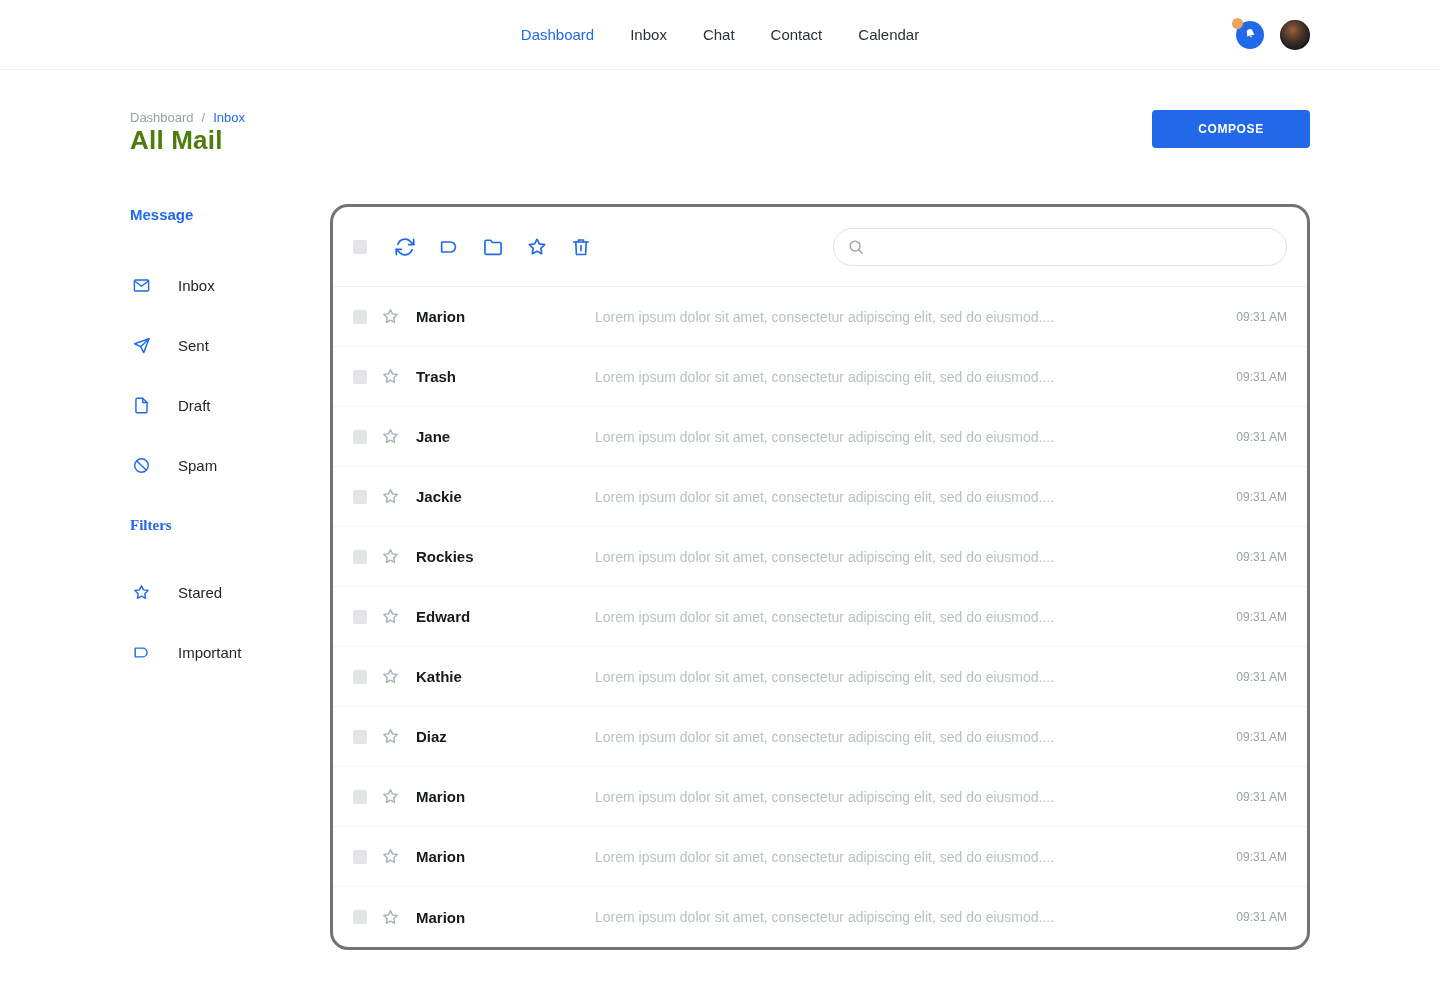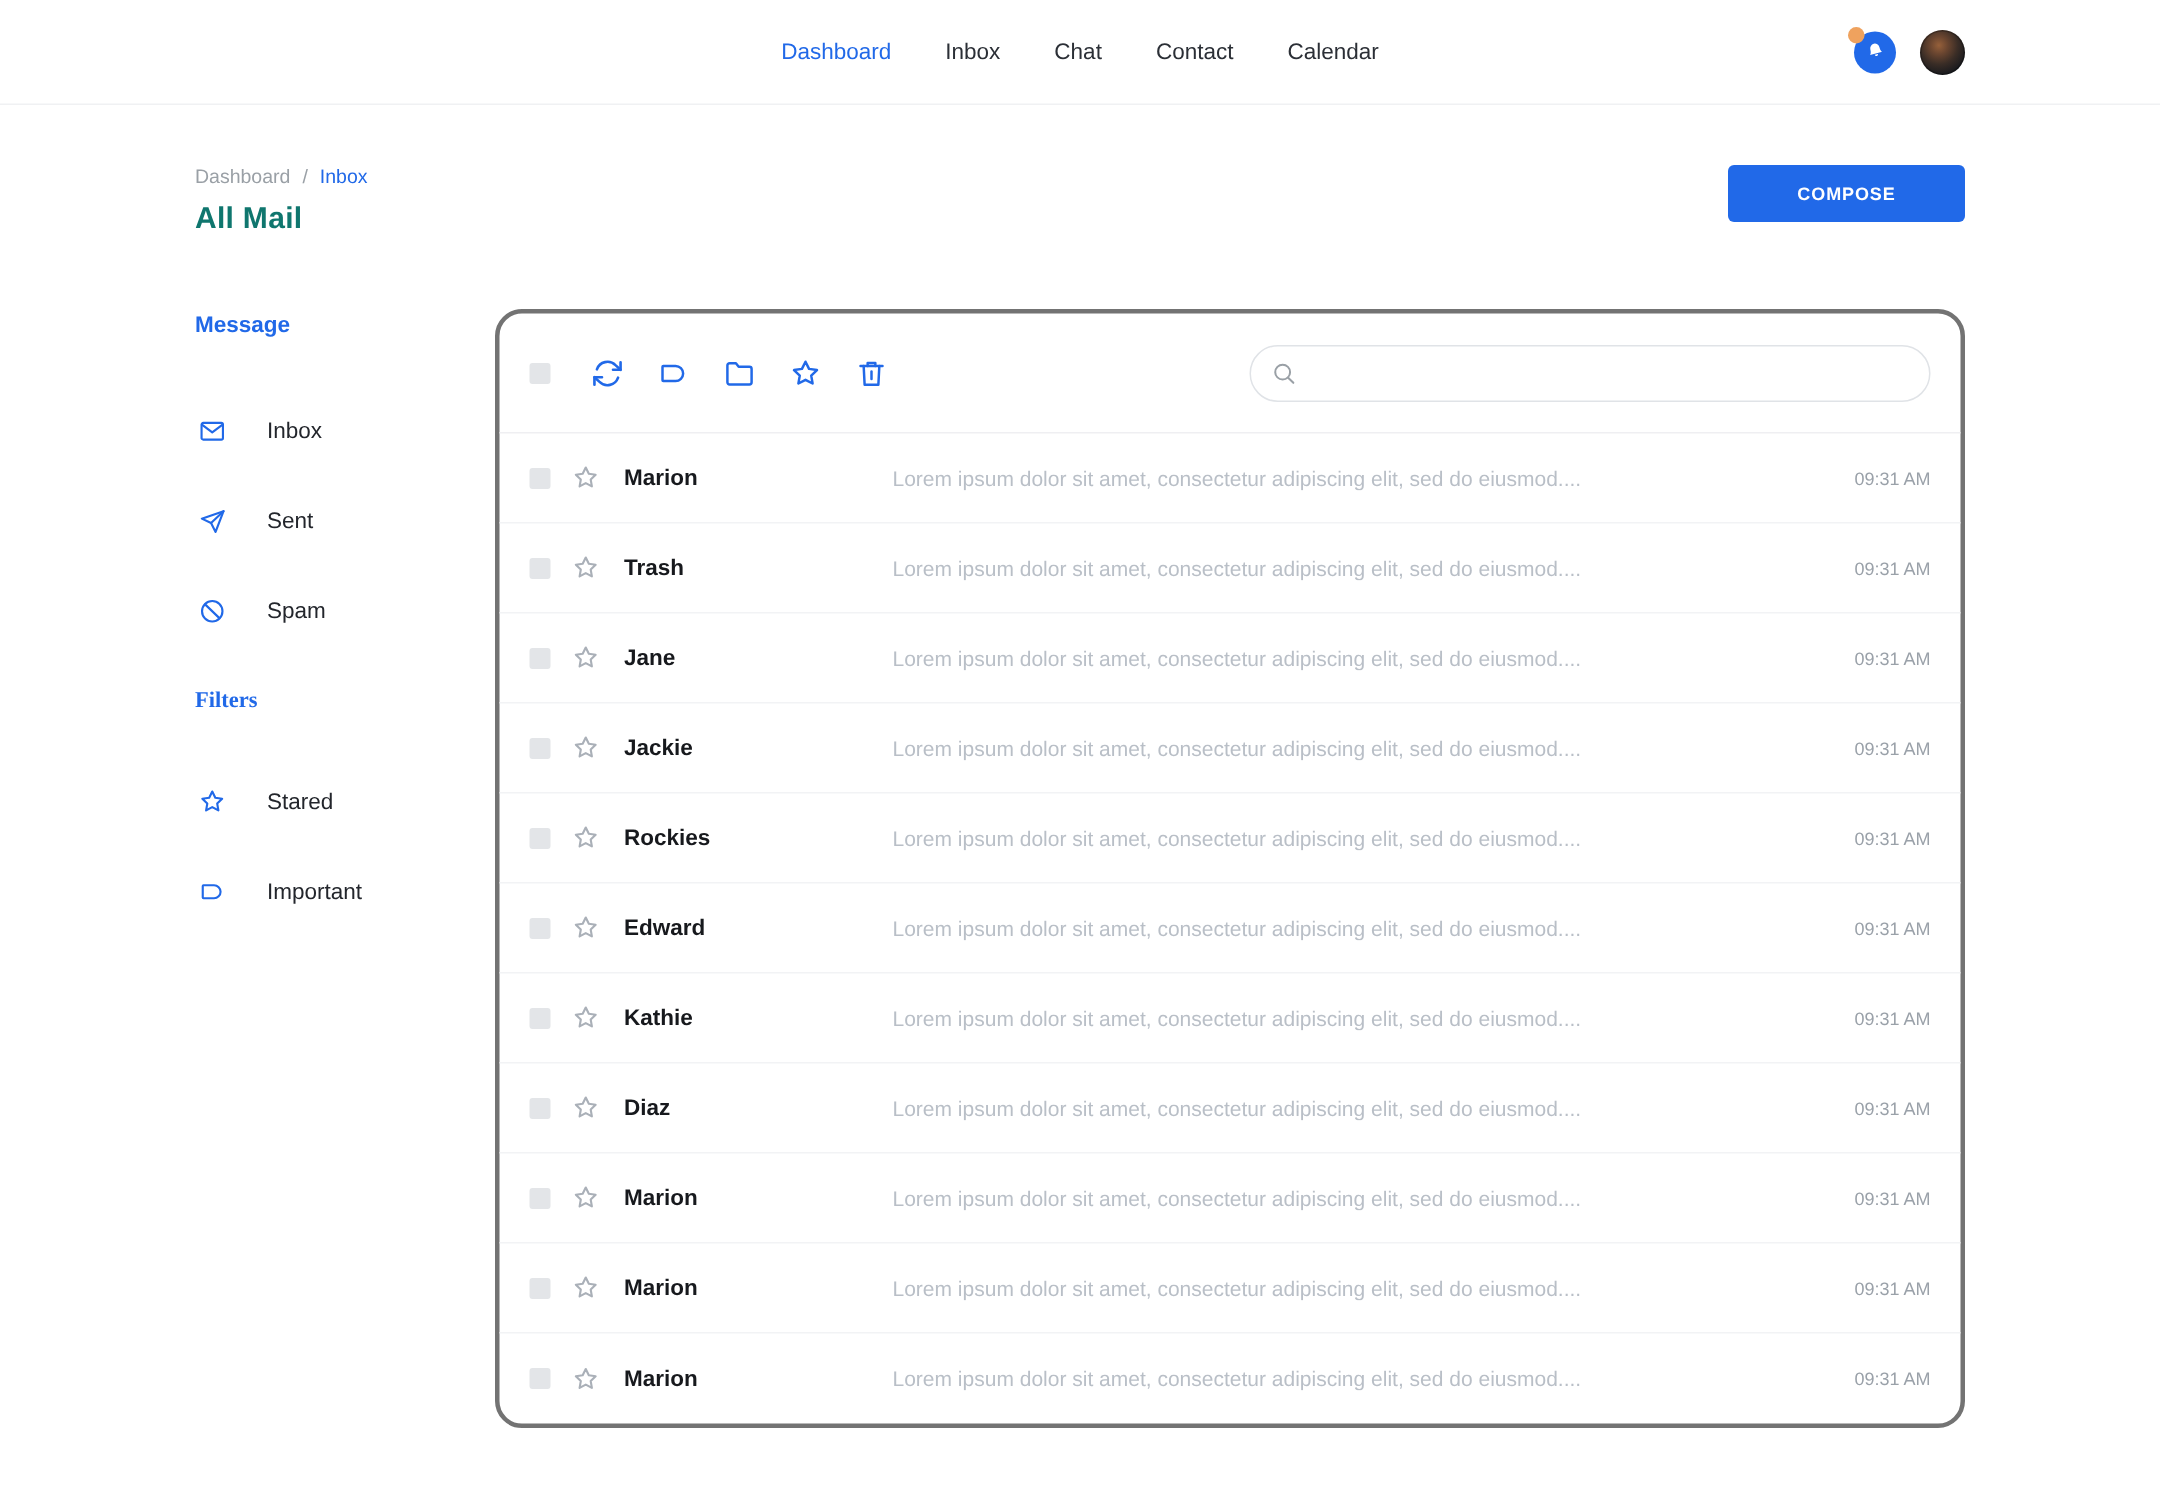--- a/index.html
+++ b/index.html
@@ -19,21 +19,21 @@
   .avatar { width:30px; height:30px; border-radius:50%; cursor:pointer;
     background:radial-gradient(circle at 42% 34%, #96603a 0%, #6b4630 22%, #3a2d26 48%, #15181d 78%);
     box-shadow:inset 0 0 0 1px rgba(0,0,0,.25); }
 
   
   .content { padding:0 130px; }
   .title-row { display:flex; justify-content:space-between; align-items:flex-start; margin-top:40px; }
   .breadcrumb { display:flex; gap:8px; font-size:13px; color:#9aa0a6; }
   .breadcrumb .crumb { cursor:pointer; }
   .breadcrumb .crumb.active { color:var(--accent); }
-  .page-title { margin-top:10px; font-size:20px; font-weight:700; color:#0f766e; letter-spacing:.2px; }
+  .page-title { font-size:26px; font-weight:700; color:#4d7c0f; letter-spacing:.2px; }
   .compose-btn { width:158px; height:38px; background:var(--accent); color:#fff; border:none; border-radius:4px;
     font-family:inherit; font-size:12px; font-weight:700; letter-spacing:.6px; cursor:pointer; }
 
   
   .main { display:flex; margin-top:48px; }
   .sidebar { width:200px; flex-shrink:0; }
   .side-heading { font-size:15px; font-weight:700; color:var(--accent); }
   .side-heading.first { margin:2px 0 32px; }
   .side-heading.second { margin:22px 0 28px;font-family:Liberation Serif, serif; }
   .side-item { display:flex; align-items:center; height:60px; cursor:pointer; }
@@ -179,20 +179,28 @@
     <span class="icon">
               <svg>
                 <use href="#sym-send-icon"></use>
               </svg>
             </span>
     <span class="lbl">Sent</span>
   </div>
           <div class="side-item">
     <span class="icon">
               <svg>
+                <use href="#sym-draft-icon"></use>
+              </svg>
+            </span>
+    <span class="lbl">Draft</span>
+  </div>
+          <div class="side-item">
+    <span class="icon">
+              <svg>
                 <use href="#sym-spam-icon"></use>
               </svg>
             </span>
     <span class="lbl">Spam</span>
   </div>
           <div class="side-heading second">Filters</div>
           <div class="side-item">
     <span class="icon">
               <svg>
                 <use href="#sym-star-icon"></use>

